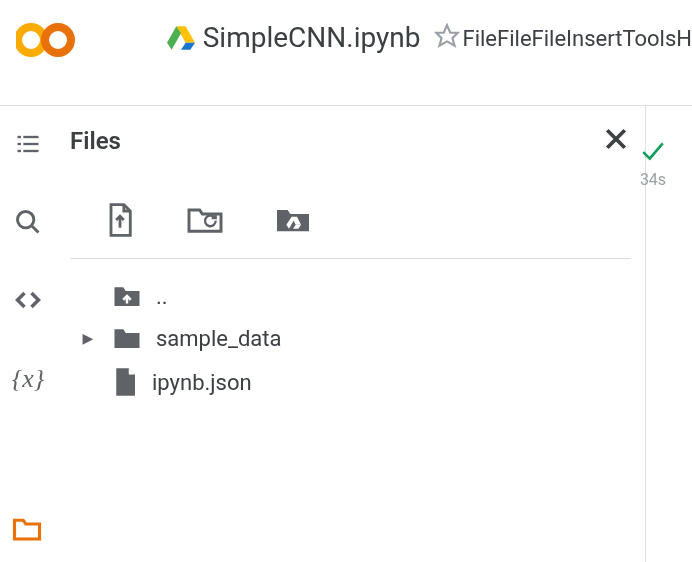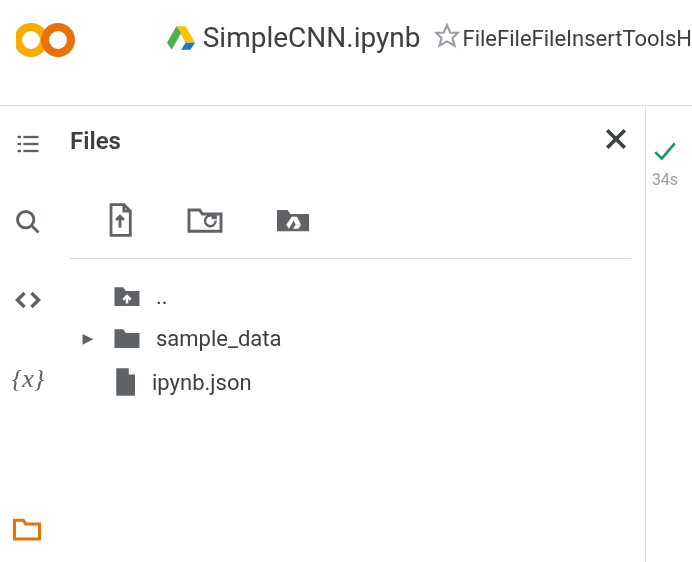--- a/index.html
+++ b/index.html
@@ -117,21 +117,21 @@
   color: #5f6368;
   font-size: 14px;
 }
 .tree-row .tree-icon {
   color: #5f6368;
   display: inline-flex;
 }
 .tree-row .label { color: #3c4043; }
 .status-strip {
   position: absolute;
-  right: 4px;
+  right: 16px;
   top: 106px;
   width: 46px;
   padding-top: 34px;
   text-align: center;
 }
 .status-check { color: #0f9d58; }
 .status-time { color: #9aa0a6; font-size: 16px; margin-top: 4px; }
 .curly { font-family: "Times New Roman", serif; font-style: italic; font-size: 26px; }
 </style>
 </head>

